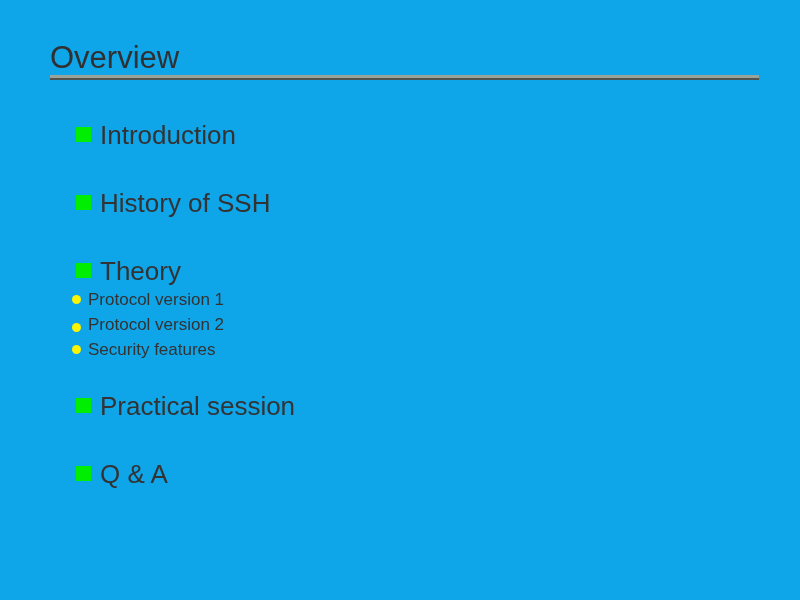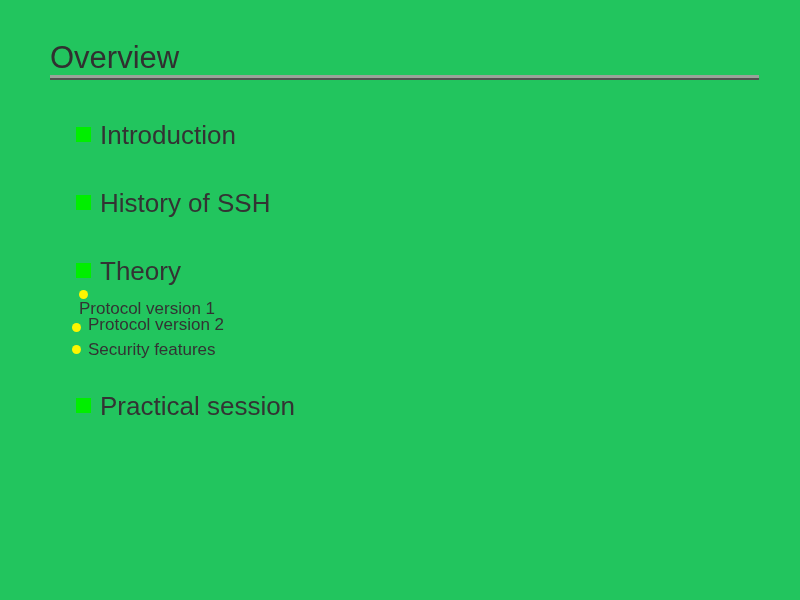--- a/index.html
+++ b/index.html
@@ -10,21 +10,21 @@
     width: 800px;
     height: 600px;
     background: #f6faf7;
     font-family: "Liberation Sans", sans-serif;
     overflow: hidden;
   }
   #slide {
     position: relative;
     width: 800px;
     height: 600px;
-    background: #22c55e;
+    background: #0ea5e9;
   }
   #slide-title {
     position: absolute;
     left: 50px;
     top: 41px;
     font-size: 31px;
     line-height: 34px;
     color: #303030;
     font-weight: normal;
     letter-spacing: 0px;
@@ -106,31 +106,35 @@
         <span class="label">Introduction</span>
       </div>
       <div class="bullet-row lvl1" style="top: 258px;">
         <span class="marker"></span>
         <span class="label">Theory</span>
       </div>
       <div class="bullet-row lvl1" style="top: 190px;">
         <span class="marker"></span>
         <span class="label">History of SSH</span>
       </div>
-      <div class="bullet-row lvl2" style="top: 291px; flex-direction: column;">
+      <div class="bullet-row lvl2" style="top: 291px;">
         <span class="marker"></span>
         <span class="label">Protocol version 1</span>
       </div>
       <div class="bullet-row lvl2" style="top: 316px; align-items: flex-end;">
         <span class="marker"></span>
         <span class="label">Protocol version 2</span>
       </div>
       <div class="bullet-row lvl1" style="top: 393px;">
         <span class="marker"></span>
         <span class="label">Practical session</span>
       </div>
       <div class="bullet-row lvl2" style="top: 341px;">
         <span class="marker"></span>
         <span class="label">Security features</span>
       </div>
+      <div class="bullet-row lvl1" style="top: 461px;">
+        <span class="marker"></span>
+        <span class="label">Q &amp; A</span>
+      </div>
     </div>
 
 </div>
 
 </body></html>

